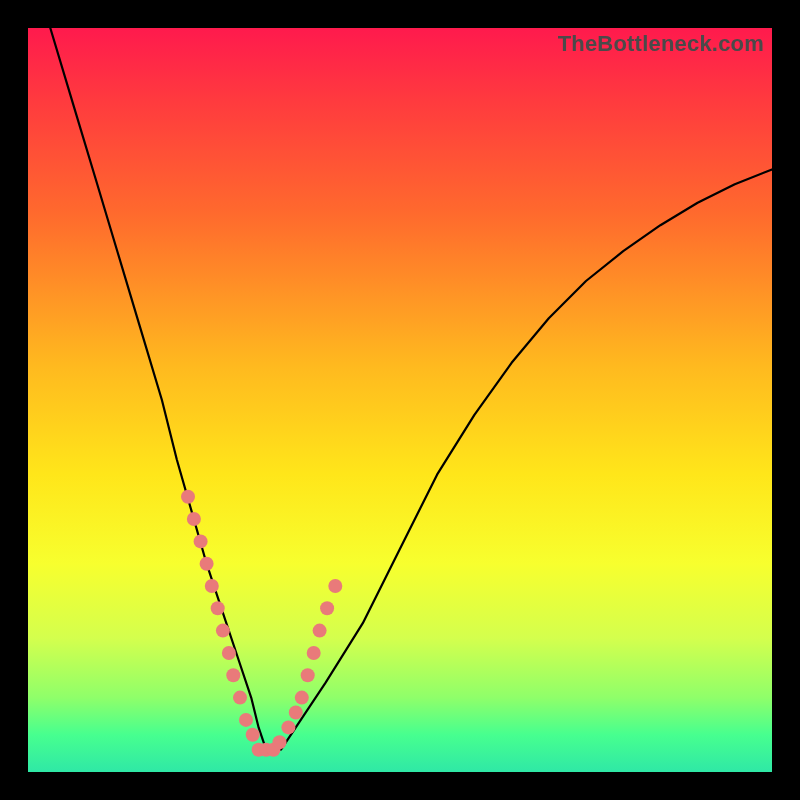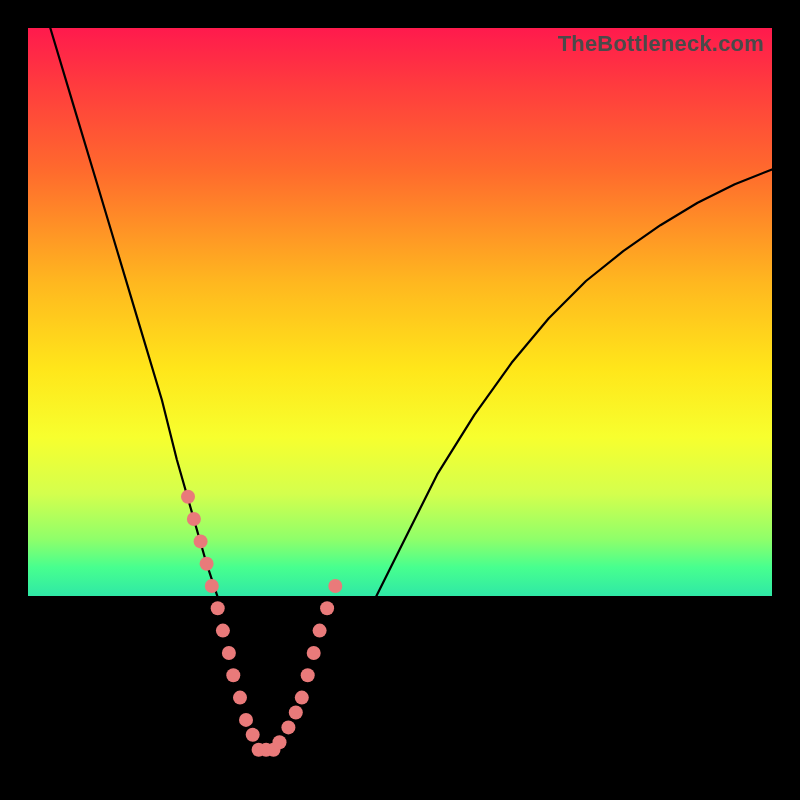--- a/index.html
+++ b/index.html
@@ -8,21 +8,21 @@
     position: relative;
     width: 800px;
     height: 800px;
     background: #000;
   }
   .plot {
     position: absolute;
     left: 28px;
     top: 28px;
     width: 744px;
-    height: 568px;
+    height: 744px;
     background: linear-gradient(to bottom,
       #ff1a4d 0%,
       #ff3b3e 10%,
       #ff6a2d 25%,
       #ffb81f 45%,
       #ffe61a 60%,
       #f7ff2e 72%,
       #d4ff4d 82%,
       #8fff6a 90%,
       #47ff8f 95%,

